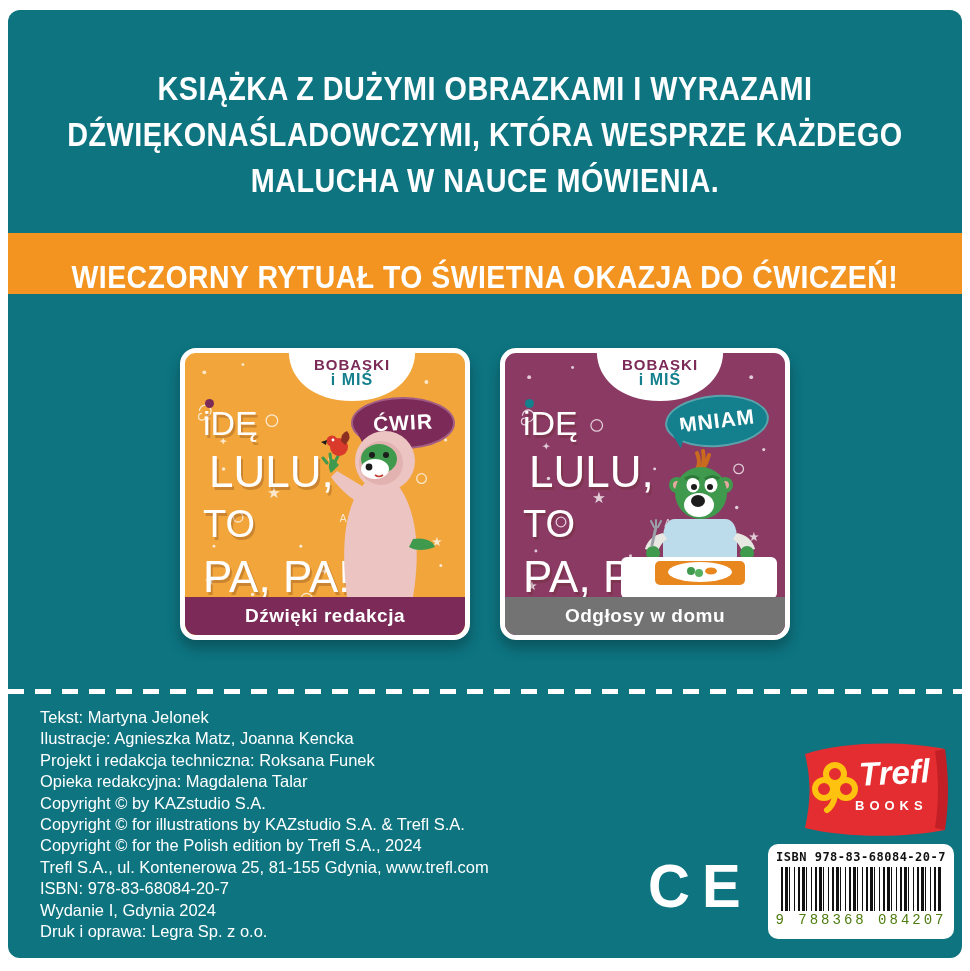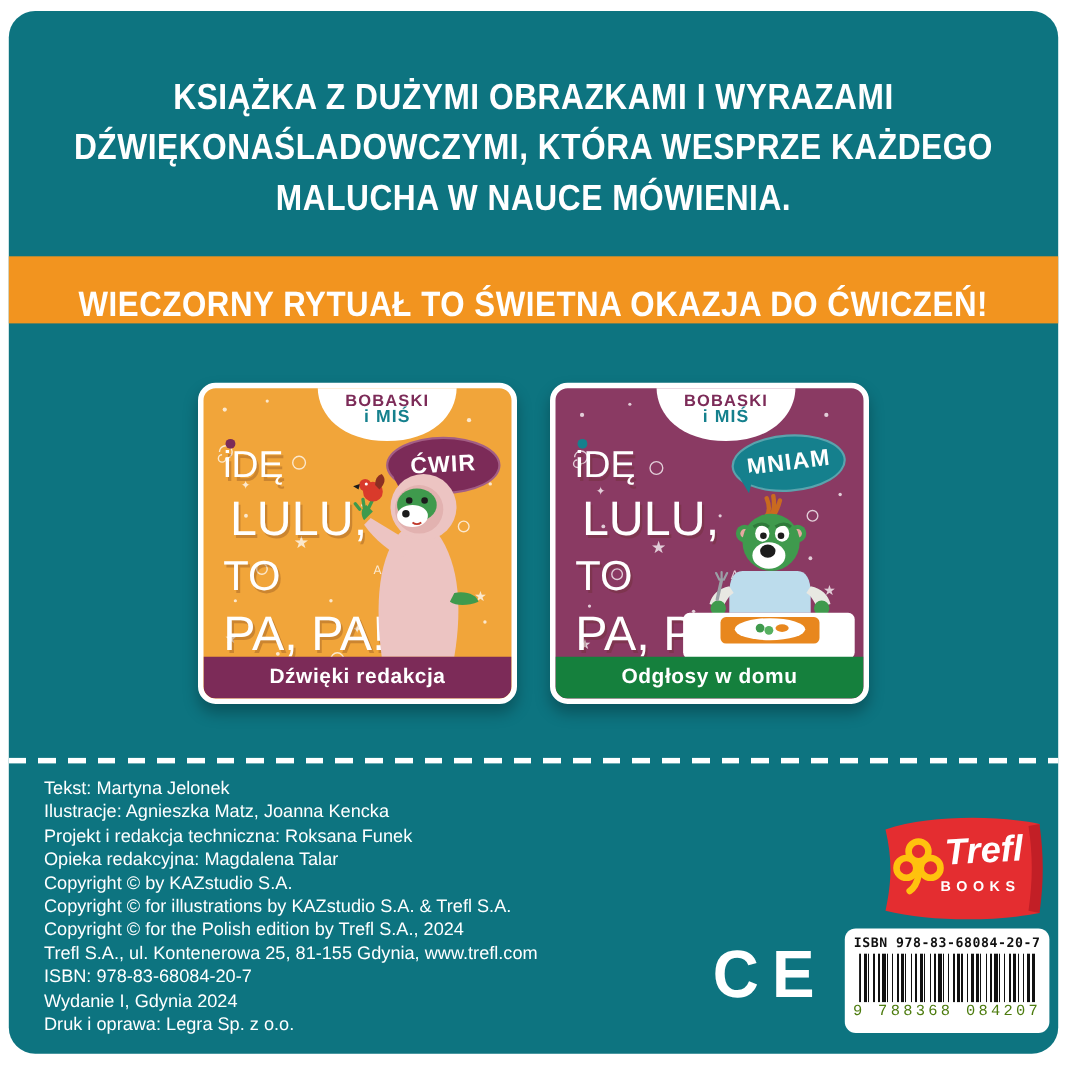--- a/index.html
+++ b/index.html
@@ -1,18 +1,18 @@
 <!DOCTYPE html>
 <html><head>
 <meta charset="utf-8">
 <style>
   * { margin:0; padding:0; box-sizing:border-box; }
   body { width:970px; height:971px; background:#ffffff; font-family:"Liberation Sans", sans-serif; position:relative; overflow:hidden; }
 
-  .panel { position:absolute; left:8px; top:10px; width:954px; height:948px; background:#0d7480; border-radius:24px; }
+  .panel { position:absolute; left:8px; top:10px; width:954px; height:948px; background:#0d7480; border-radius:12px; }
 
   
   .headline { position:absolute; top:62px; left:0; width:100%; text-align:center; color:#ffffff; font-weight:bold; font-size:30px; line-height:42px; letter-spacing:.5px; transform:scale(.96,1.1); }
 
   
   .promo-banner { position:absolute; top:223px; left:0; width:100%; height:61px; background:#f2941f; display:flex; align-items:flex-end; justify-content:center; }
   .promo-banner span { color:#ffffff; font-weight:bold; font-size:29px; letter-spacing:.5px; transform:scale(.98,1.1); white-space:nowrap; }
 
   
   .cover { position:absolute; top:338px; width:290px; height:292px; border:5px solid #ffffff; border-radius:16px; overflow:hidden; box-shadow:0 8px 14px rgba(0,0,0,.28); }
@@ -45,21 +45,21 @@
   .cover-left  .bubble::after { border-right-color:#7c2b58; }
   .cover-right .bubble::after { border-right-color:#15808d; }
   .bubble span { color:#ffffff; font-weight:bold; font-size:21px; letter-spacing:1px; transform:rotate(-3deg); }
 
   .character { position:absolute; }
   .cover-left  .character { right:18px; bottom:36px; }
   .cover-right .character { right:6px;  bottom:36px; }
 
   .series-banner { position:absolute; left:0; bottom:0; width:100%; height:38px; display:flex; align-items:center; justify-content:center; border-radius:0 0 11px 11px; }
   .cover-left  .series-banner { background:#7c2b58; }
-  .cover-right .series-banner { background:#15803d;margin-top:35px; }
+  .cover-right .series-banner { background:#737373;margin-top:35px; }
   .series-banner span { color:#ffffff; font-weight:bold; font-size:19px; letter-spacing:.5px; }
 
   
   .divider { position:absolute; top:679px; left:0; width:100%; height:5px;
     background:repeating-linear-gradient(90deg,#ffffff 0 16px, rgba(0,0,0,0) 16px 27px); }
 
   
   .credits { position:absolute; left:32px; top:697px; color:#ffffff; font-size:16.5px; line-height:21.4px; }
 
   

